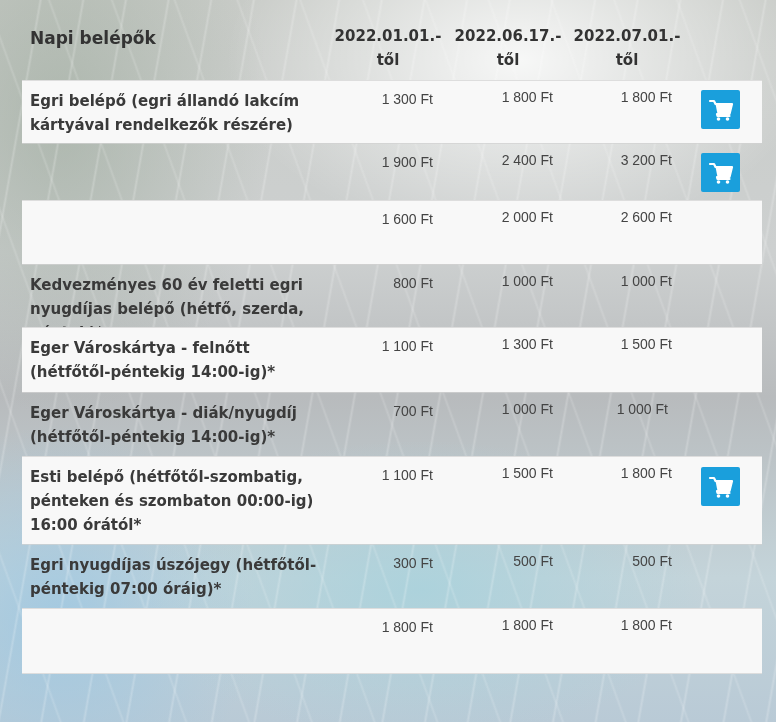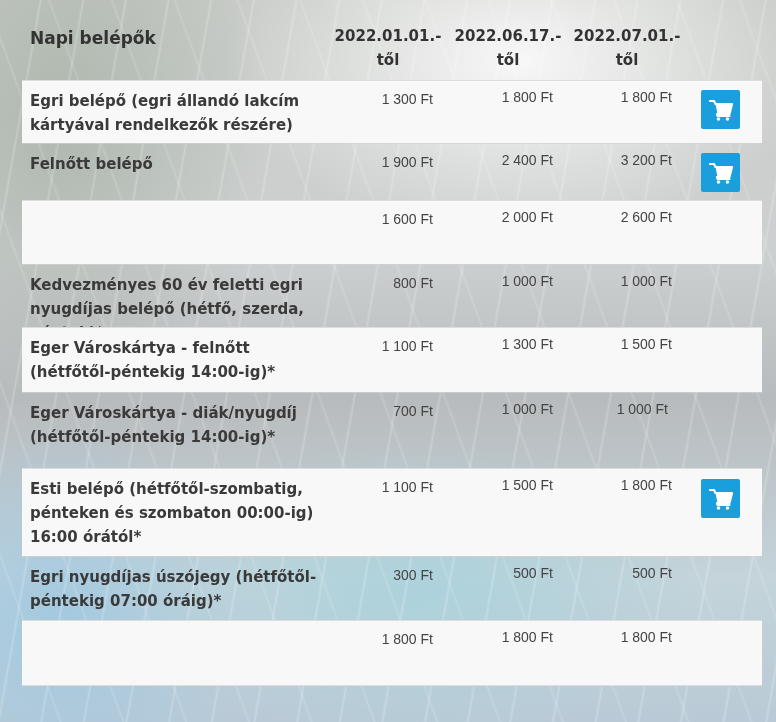--- a/index.html
+++ b/index.html
@@ -91,21 +91,20 @@
       <svg viewBox="0 0 26 26">
           <path d="M2 4 H6 L7.5 7 H24 L21.5 17 H9 L9.5 19 H21.5" fill="none" stroke="#fff" stroke-width="2.2" stroke-linejoin="round" stroke-linecap="round"></path>
           <path d="M7.5 7 H24 L21.5 17 H9.5 Z" fill="#fff"></path>
           <circle cx="10.5" cy="22" r="1.8" fill="#fff"></circle>
           <circle cx="19.5" cy="22" r="1.8" fill="#fff"></circle>
         </svg>
     </div>
   </div>
 
   <div class="row clear" style="height:57px">
-    <div class="name">Felnőtt belépő</div>
     <div class="price p1">1 900 Ft</div>
     <div class="price p2" style="top:8px">2 400 Ft</div>
     <div class="price p3" style="top:8px">3 200 Ft</div>
     <div class="cart">
       <svg viewBox="0 0 26 26">
           <path d="M2 4 H6 L7.5 7 H24 L21.5 17 H9 L9.5 19 H21.5" fill="none" stroke="#fff" stroke-width="2.2" stroke-linejoin="round" stroke-linecap="round"></path>
           <path d="M7.5 7 H24 L21.5 17 H9.5 Z" fill="#fff"></path>
           <circle cx="10.5" cy="22" r="1.8" fill="#fff"></circle>
           <circle cx="19.5" cy="22" r="1.8" fill="#fff"></circle>
         </svg>
@@ -125,21 +124,21 @@
     <div class="price p3" style="top:8px">1 000 Ft</div>
   </div>
 
   <div class="row light" style="height:65px">
     <div class="name">Eger Városkártya - felnőtt (hétfőtől-péntekig 14:00-ig)*</div>
     <div class="price p1">1 100 Ft</div>
     <div class="price p2" style="top:8px">1 300 Ft</div>
     <div class="price p3" style="top:8px">1 500 Ft</div>
   </div>
 
-  <div class="row clear close-prices" style="height:76px">
+  <div class="row clear close-prices" style="height:64px">
     <div class="name">Eger Városkártya - diák/nyugdíj (hétfőtől-péntekig 14:00-ig)*</div>
     <div class="price p1">700 Ft</div>
     <div class="price p2" style="top:8px">1 000 Ft</div>
     <div class="price p3" style="top:8px">1 000 Ft</div>
   </div>
 
   <div class="row light" style="height:88px">
     <div class="name">Esti belépő  (hétfőtől-szombatig, pénteken és szombaton 00:00-ig) 16:00 órától*</div>
     <div class="price p1">1 100 Ft</div>
     <div class="price p2" style="top:8px">1 500 Ft</div>

